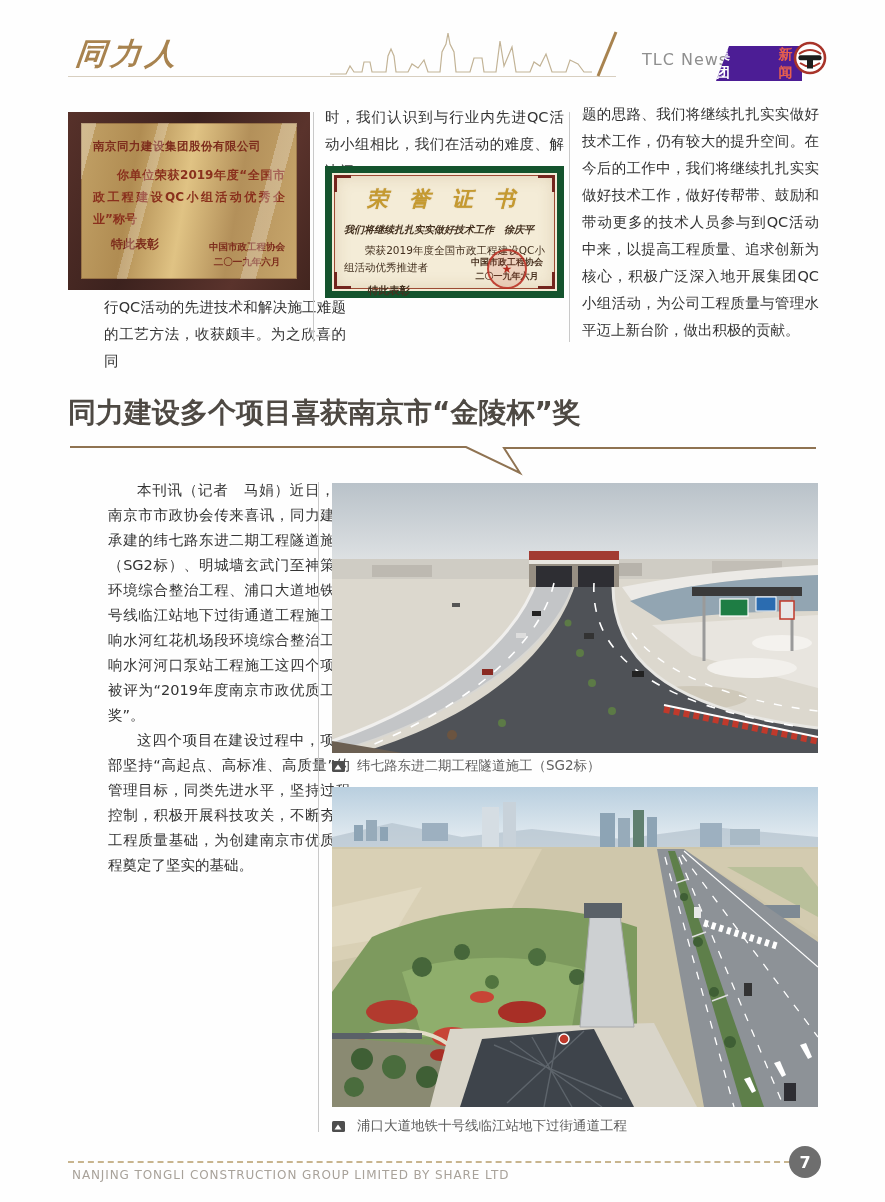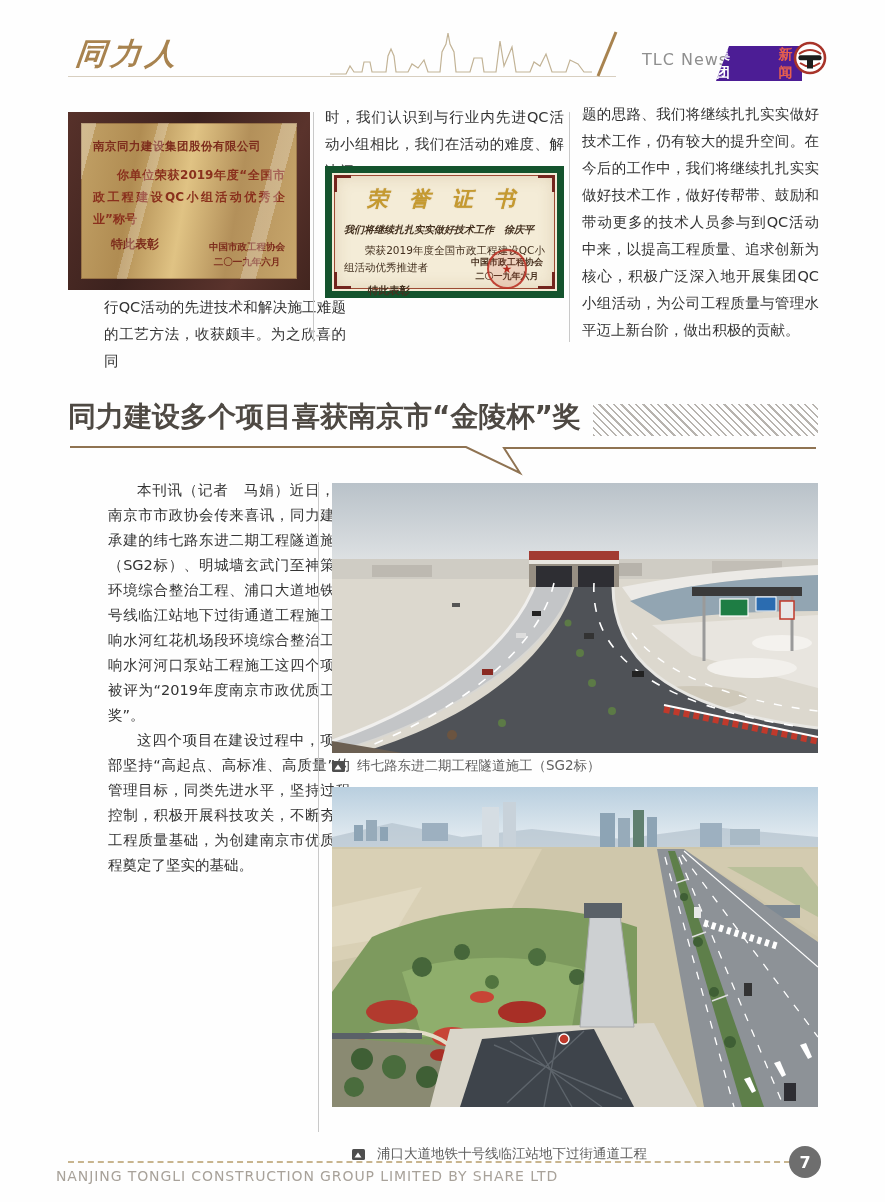--- a/index.html
+++ b/index.html
@@ -50,32 +50,32 @@
   .cert .rcp{margin:10px 12px 0;font-size:10px;font-weight:bold;color:#43301f;font-style:italic;}
   .cert .aw2{margin:5px 12px 8px;font-size:10.5px;font-weight:normal;color:#43301f;text-indent:2em;
       line-height:17px;text-align:justify;}
   .cert .cm2{margin:4px 0 0 36px;font-size:10.5px;font-weight:bold;color:#43301f;}
   .cert .is2{position:absolute;right:14px;bottom:8px;font-size:9px;font-weight:bold;color:#4a3322;
       text-align:center;line-height:14px;}
   .seal{position:absolute;right:30px;bottom:2px;width:36px;height:36px;border-radius:50%;
       border:2px solid rgba(186,44,32,.85);background:rgba(200,60,45,.15);
       display:flex;align-items:center;justify-content:center;color:#b52b1f;font-size:12px;}
   
-  .headline-row{left:68px;top:394px;width:750px;height:42px;display:flex;align-items:flex-end;gap:12px;}
+  .headline-row{left:68px;top:394px;width:750px;height:42px;display:flex;align-items:flex-start;gap:12px;flex-direction:column;}
   .headline{font-size:28px;font-weight:900;color:#4e4943;white-space:nowrap;letter-spacing:0px;}
   .hatch{flex:1;height:32px;background:repeating-linear-gradient(45deg,#b7b3ae 0 1.6px,transparent 1.6px 5.2px);}
   
   .article-col{left:68px;top:478px;width:242px;font-size:14.5px;line-height:25px;margin-left:40px;}
   .article-col p{margin:0;text-indent:2em;}
   .photo{left:332px;width:486px;background:#ccc;}
   .caption{left:332px;width:486px;display:flex;align-items:center;gap:12px;
       font-size:13.5px;color:#5f5f5f;}
   
   .foot-line{left:68px;top:1161px;width:722px;height:0;border-top:2px dashed #c8b58f;}
-  .foot-co{left:56px;top:1168px;font-size:14px;color:#a8a29a;letter-spacing:.9px;}
+  .foot-co{left:72px;top:1168px;font-size:12px;color:#a8a29a;letter-spacing:.9px;}
   .pageno{left:789px;top:1146px;width:32px;height:32px;border-radius:50%;background:#6e6e6e;
       color:#fff;font-size:16px;font-weight:bold;display:flex;align-items:center;justify-content:center;}
 </style>
 </head>
 <body>
 
 <div class="page">
 
   <div class="abs masthead">同力人</div>
   <div class="abs header-line"></div>
@@ -303,21 +303,21 @@
 
       <rect x="362" y="120" width="7" height="11" fill="#e8e8e8"></rect>
       <rect x="412" y="196" width="8" height="13" fill="#333"></rect>
       <rect x="452" y="296" width="12" height="18" fill="#2e2e33"></rect>
 
       <line x1="344" y1="96" x2="356" y2="92" stroke="#e0e0e0" stroke-width="1.5"></line>
       <line x1="360" y1="150" x2="374" y2="145" stroke="#e0e0e0" stroke-width="1.5"></line>
       <line x1="380" y1="214" x2="396" y2="208" stroke="#e0e0e0" stroke-width="1.5"></line>
     </svg>
   </div>
-  <div class="abs caption" style="top:1145px;margin-left:20px;">
+  <div class="abs caption" style="top:1117px;">
     <svg width="13" height="11">
       <rect width="13" height="11" rx="1.5" fill="#4e4e4e"></rect>
       <path d="M2.5 8.5 L6 3.5 L9.5 8.5 Z" fill="#ffffff"></path>
     </svg>
     <span>浦口大道地铁十号线临江站地下过街通道工程</span>
   </div>
 
   <div class="abs foot-line"></div>
   <div class="abs foot-co">NANJING TONGLI CONSTRUCTION GROUP LIMITED BY SHARE LTD</div>
   <div class="abs pageno">7</div>

